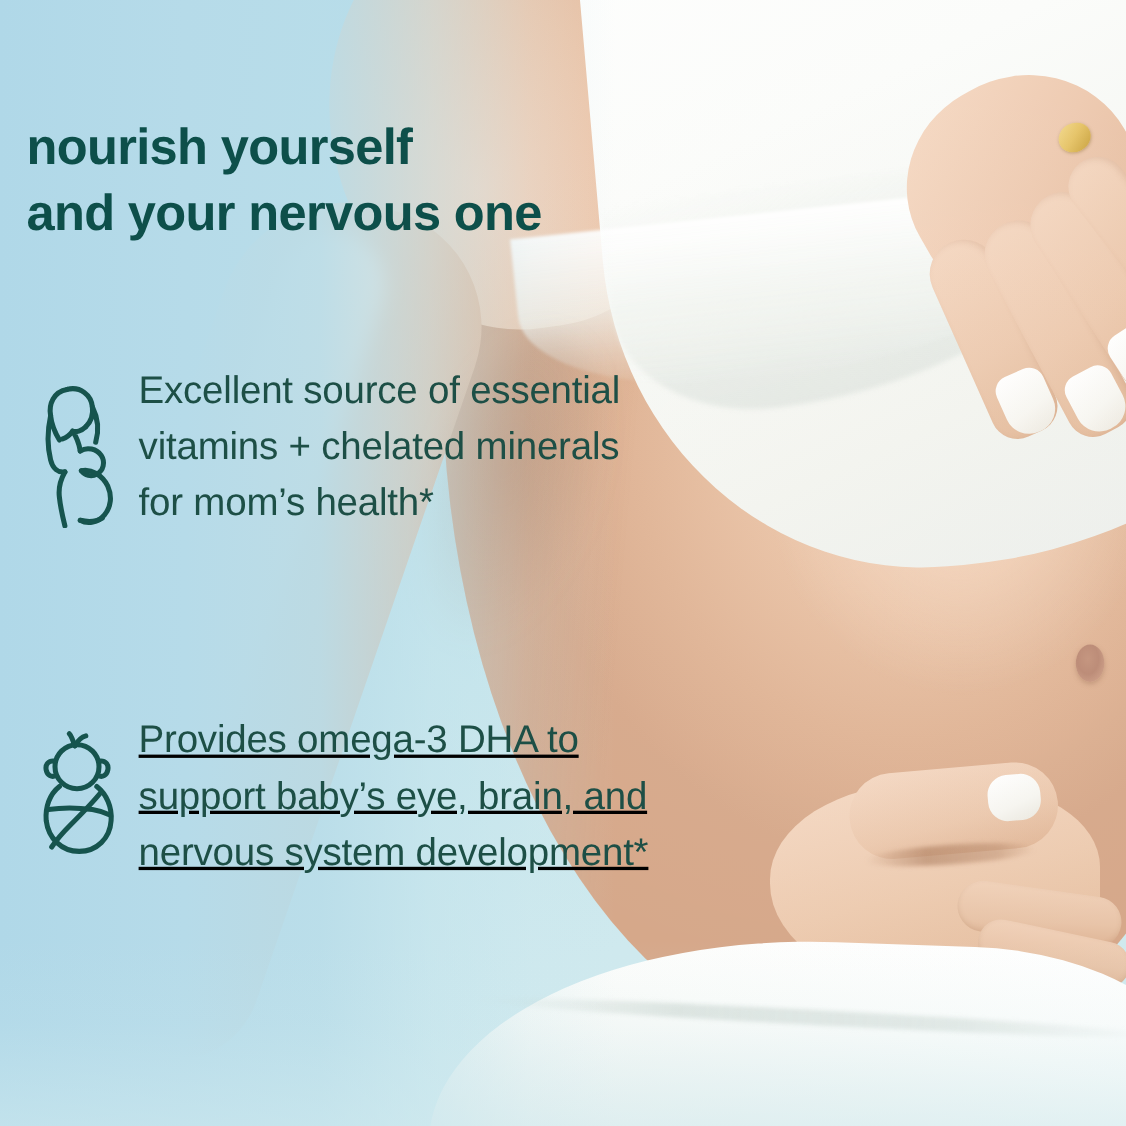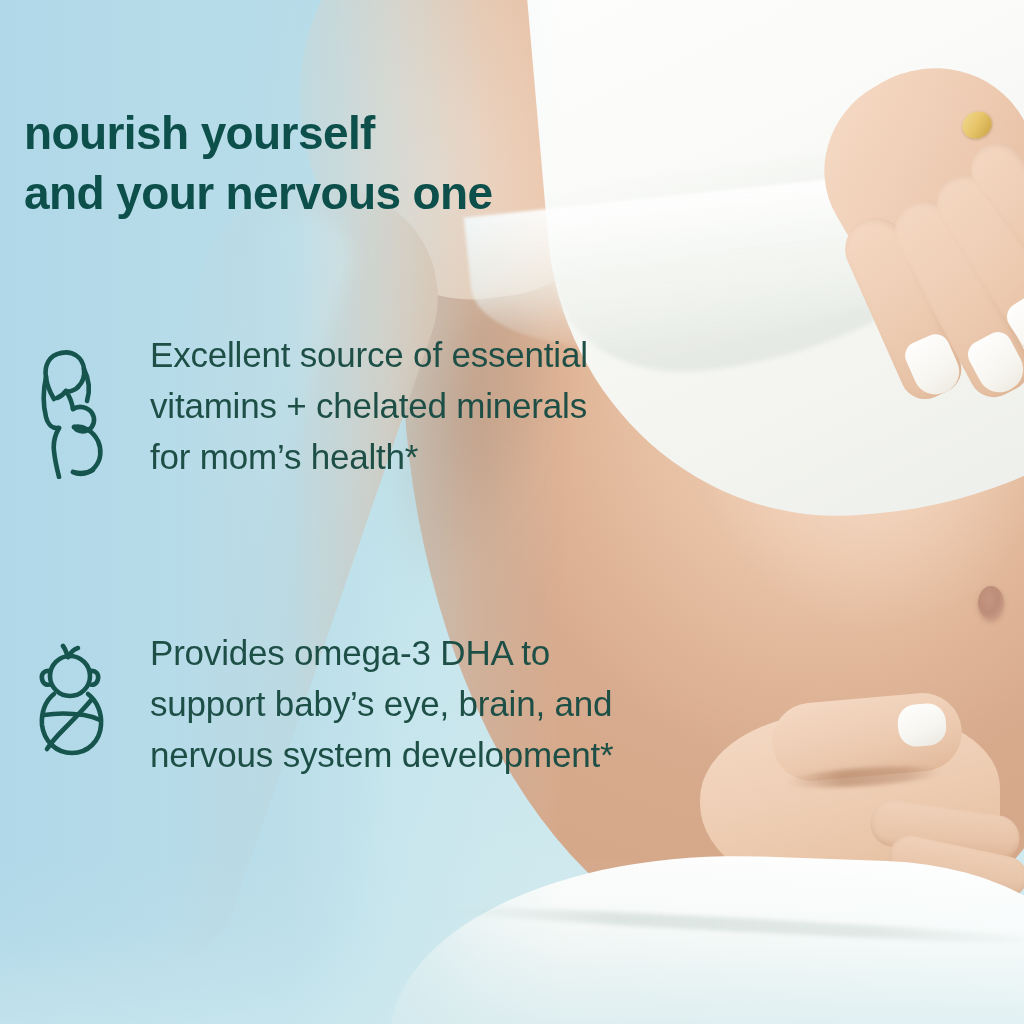--- a/index.html
+++ b/index.html
@@ -240,25 +240,25 @@
     line-height:1.30;
     letter-spacing:-0.6px;
     color:#0d4f4a;
     margin-left:24px;
   }
   .headline .hl-line { display:block; white-space:nowrap; }
 
   .benefit {
     position:absolute;
     display:flex;
-    align-items:center;
-    gap:32px;
+    align-items:flex-end;
+    gap:8px;
   }
   #benefit-1 { left:26px; top:330px; width:600px; }
-  #benefit-2 { left:26px; top:628px; width:600px; }
+  #benefit-2 { left:26px; top:648px; width:600px;text-decoration:underline; }
 
   .benefit-icon {
     flex:0 0 auto;
     width:92px; height:150px;
     display:flex; align-items:flex-start; justify-content:center;
     padding-top:8px;
   }
   #benefit-2 .benefit-icon { padding-top:14px; }
   .benefit-icon svg { display:block; }
 

